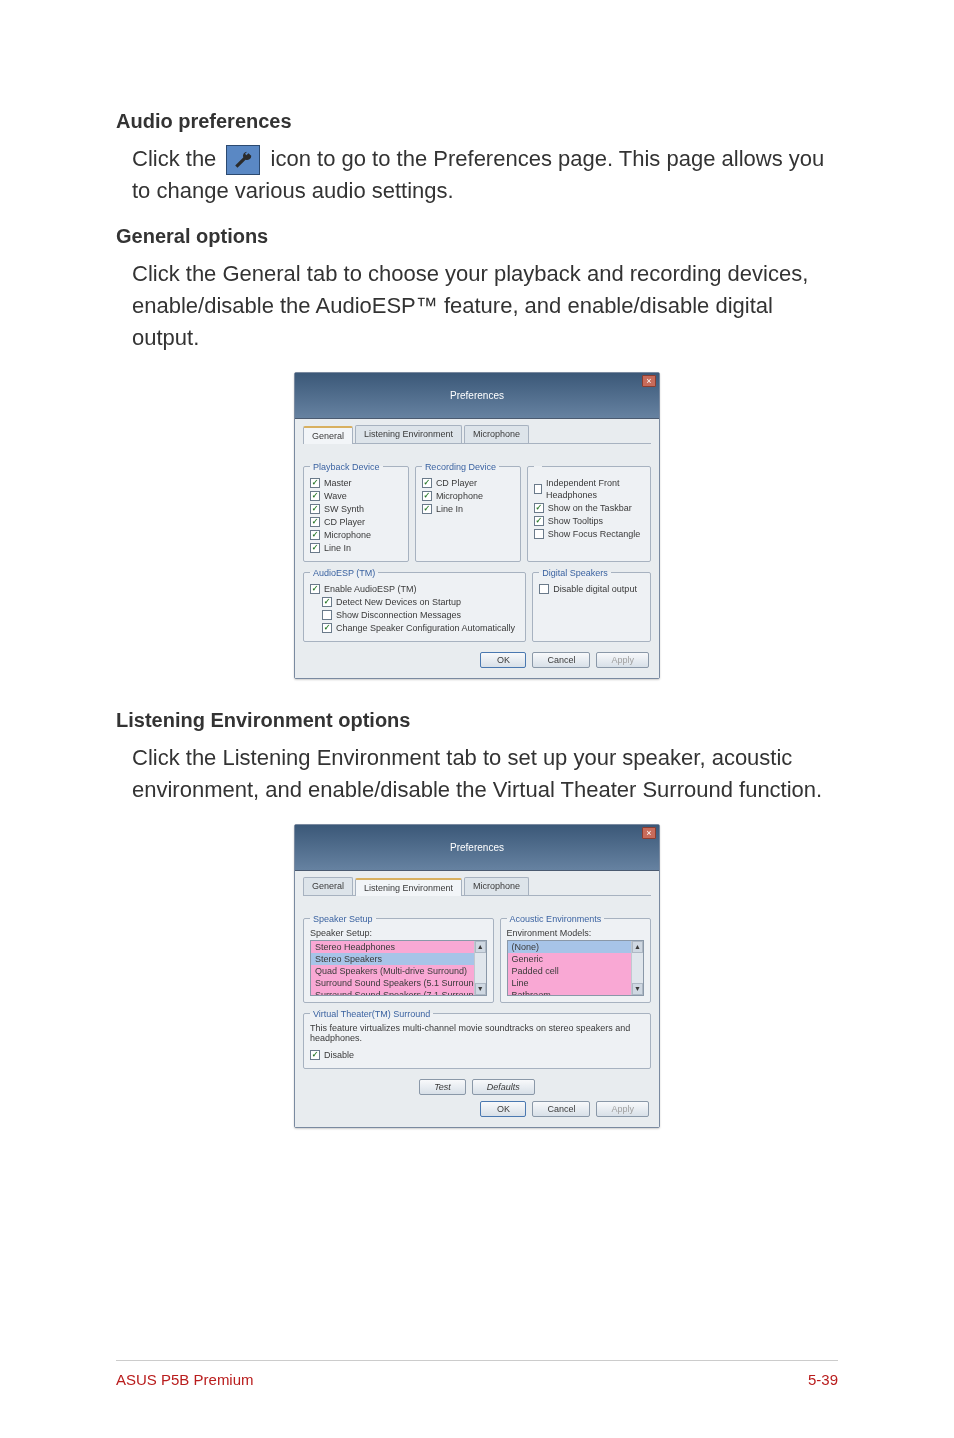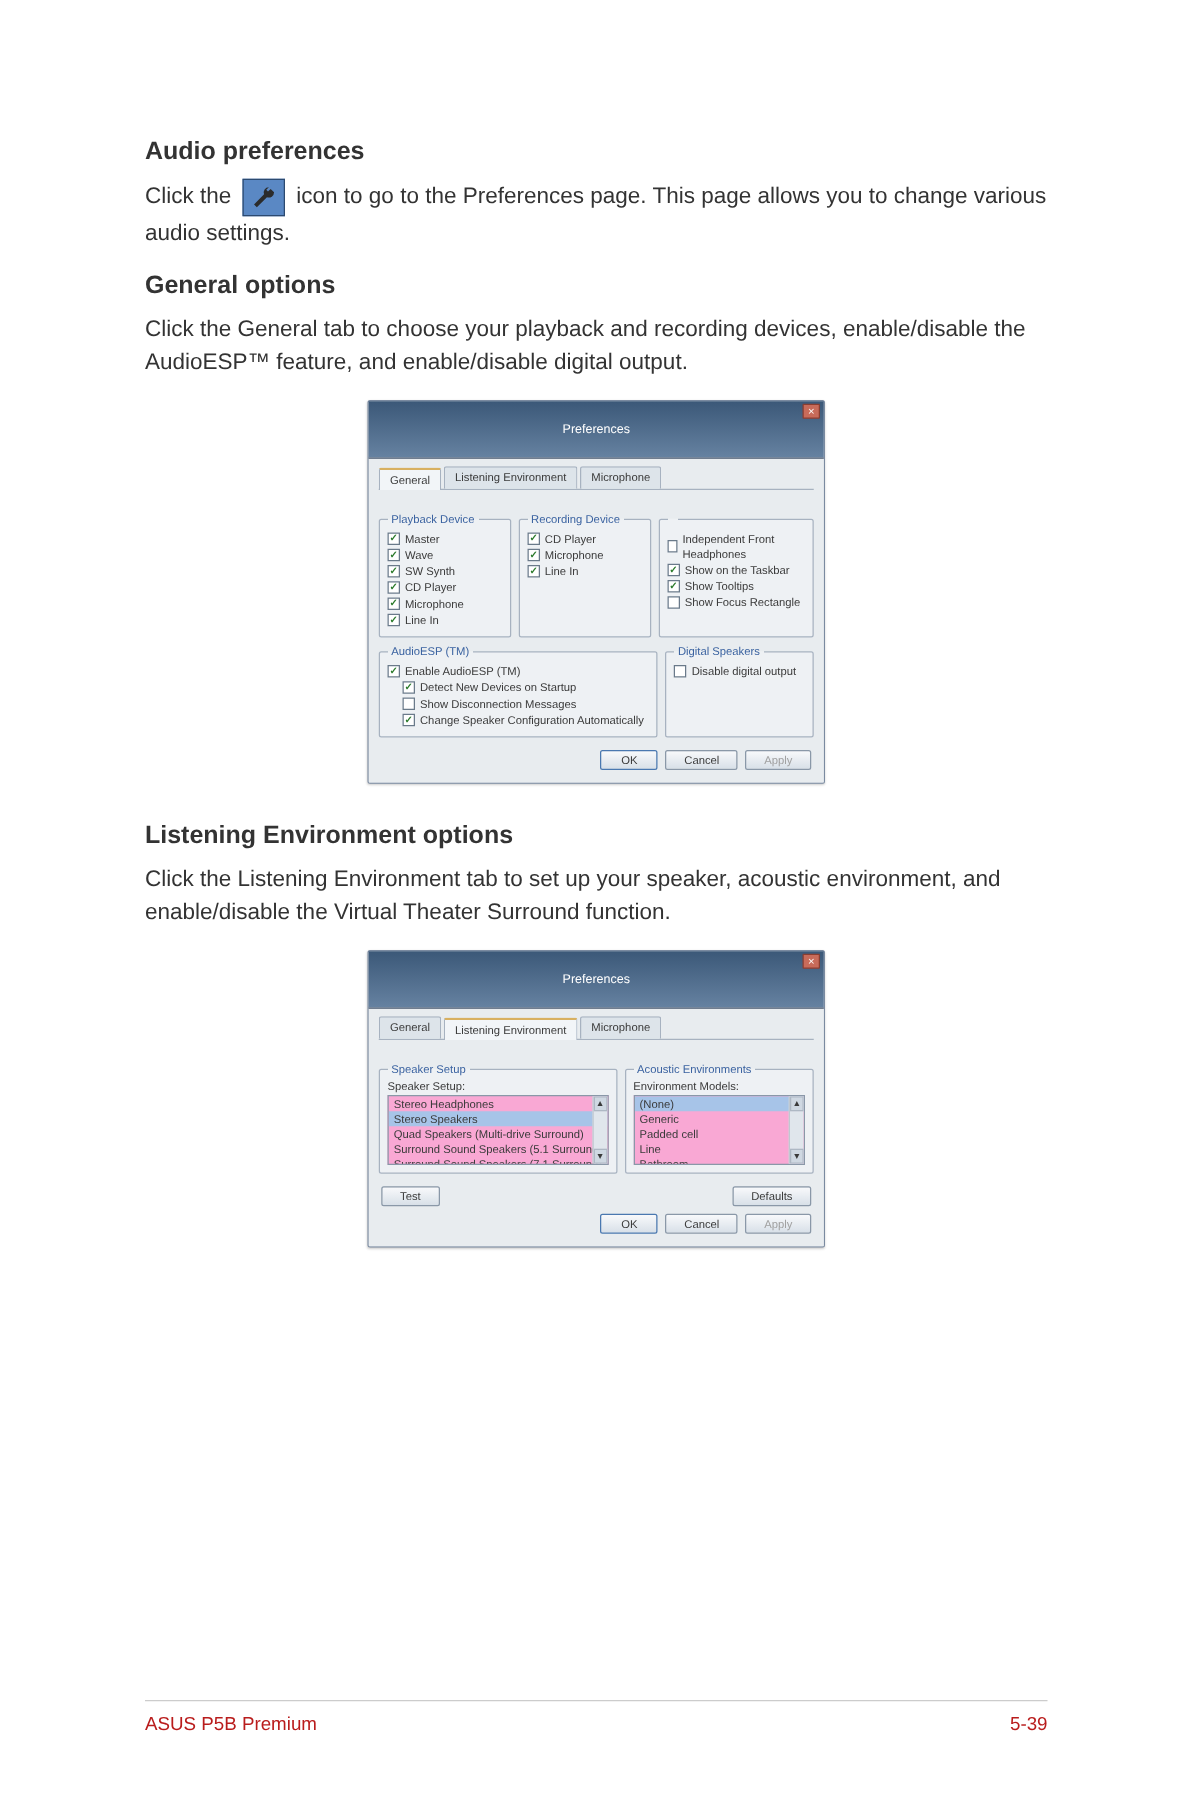--- a/index.html
+++ b/index.html
@@ -15,23 +15,23 @@
   .page {
     padding: 110px 116px 0 116px;
   }
   h2.section {
     font-size: 20px;
     font-weight: bold;
     color: #333;
     margin: 0 0 10px 0;
   }
   p.body {
-    font-size: 18px;
+    font-size: 22px;
     line-height: 1.45;
-    margin: 0 0 18px 0;
+    margin: 0 0 18px 16px;
     color: #333;
   }
   .inline-icon {
     display: inline-flex;
     vertical-align: middle;
     width: 34px;
     height: 30px;
     background: #5a88c4;
     border: 1px solid #2c4a70;
     align-items: center;
@@ -350,22 +350,30 @@
               <div class="item">Line</div>
               <div class="item">Bathroom</div>
               <div class="scroll">
                 <div class="arr">▲</div>
                 <div class="arr">▼</div>
               </div>
             </div>
           </fieldset>
         </div>
 
-
-        <div class="btnrow" style="justify-content:space-between;">
+        <fieldset>
+          <legend>Virtual Theater(TM) Surround</legend>
+          <div class="label9" style="margin-bottom:6px;">This feature virtualizes multi-channel movie soundtracks on stereo speakers and headphones.</div>
+          <div class="chk">
+              <span class="box checked"></span>
+              <span>Disable</span>
+            </div>
+        </fieldset>
+
+        <div class="btnrow" style="justify-content:center;font-style:italic;">
           <div class="btn">Test</div>
           <div class="btn">Defaults</div>
         </div>
         <div class="btnrow">
           <div class="btn default">OK</div>
           <div class="btn">Cancel</div>
           <div class="btn disabled">Apply</div>
         </div>
       </div>
     </div>

